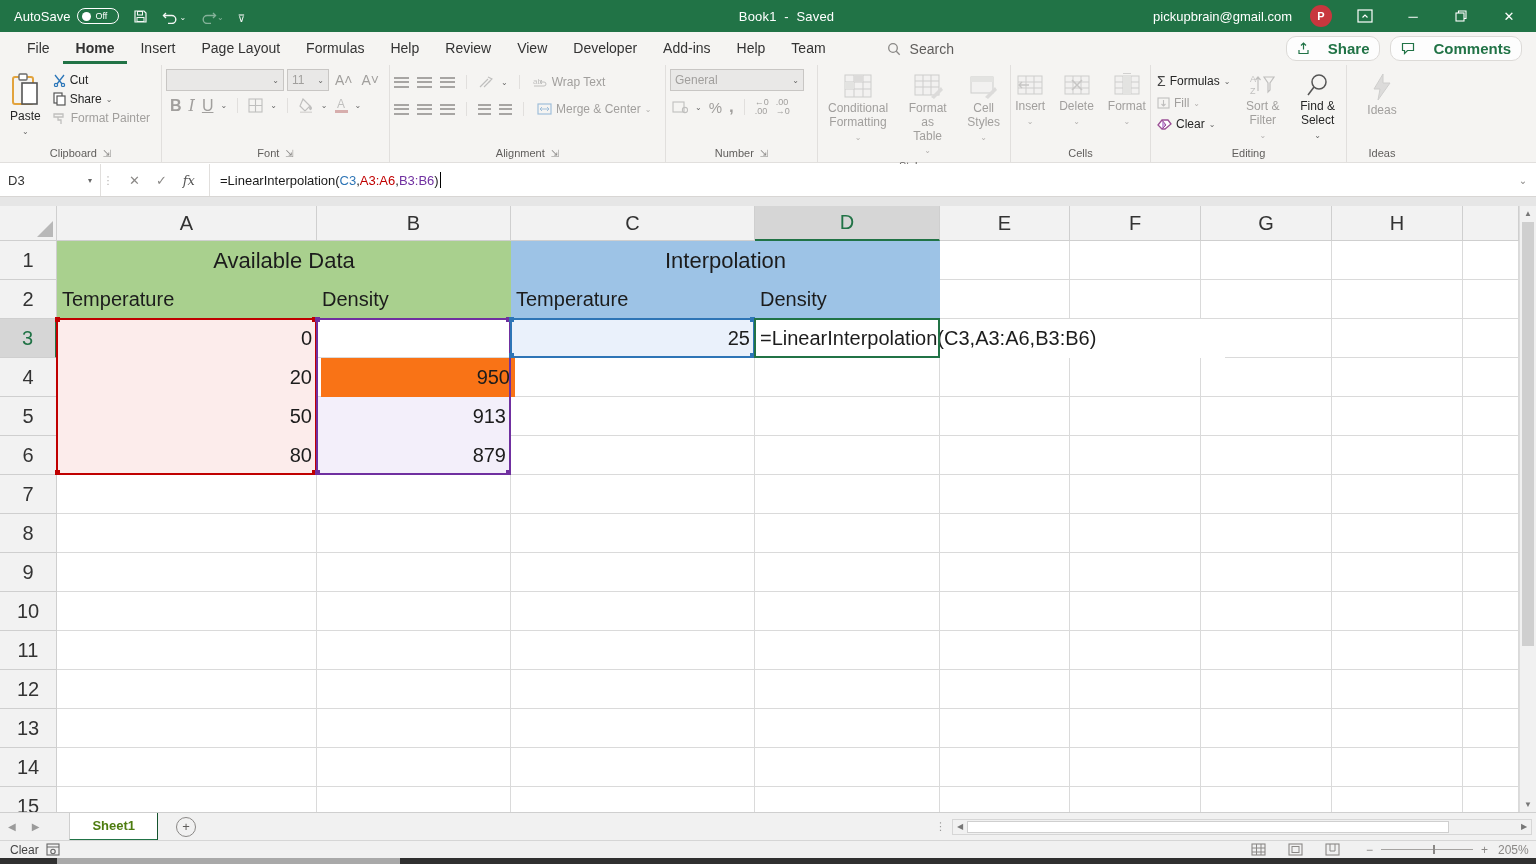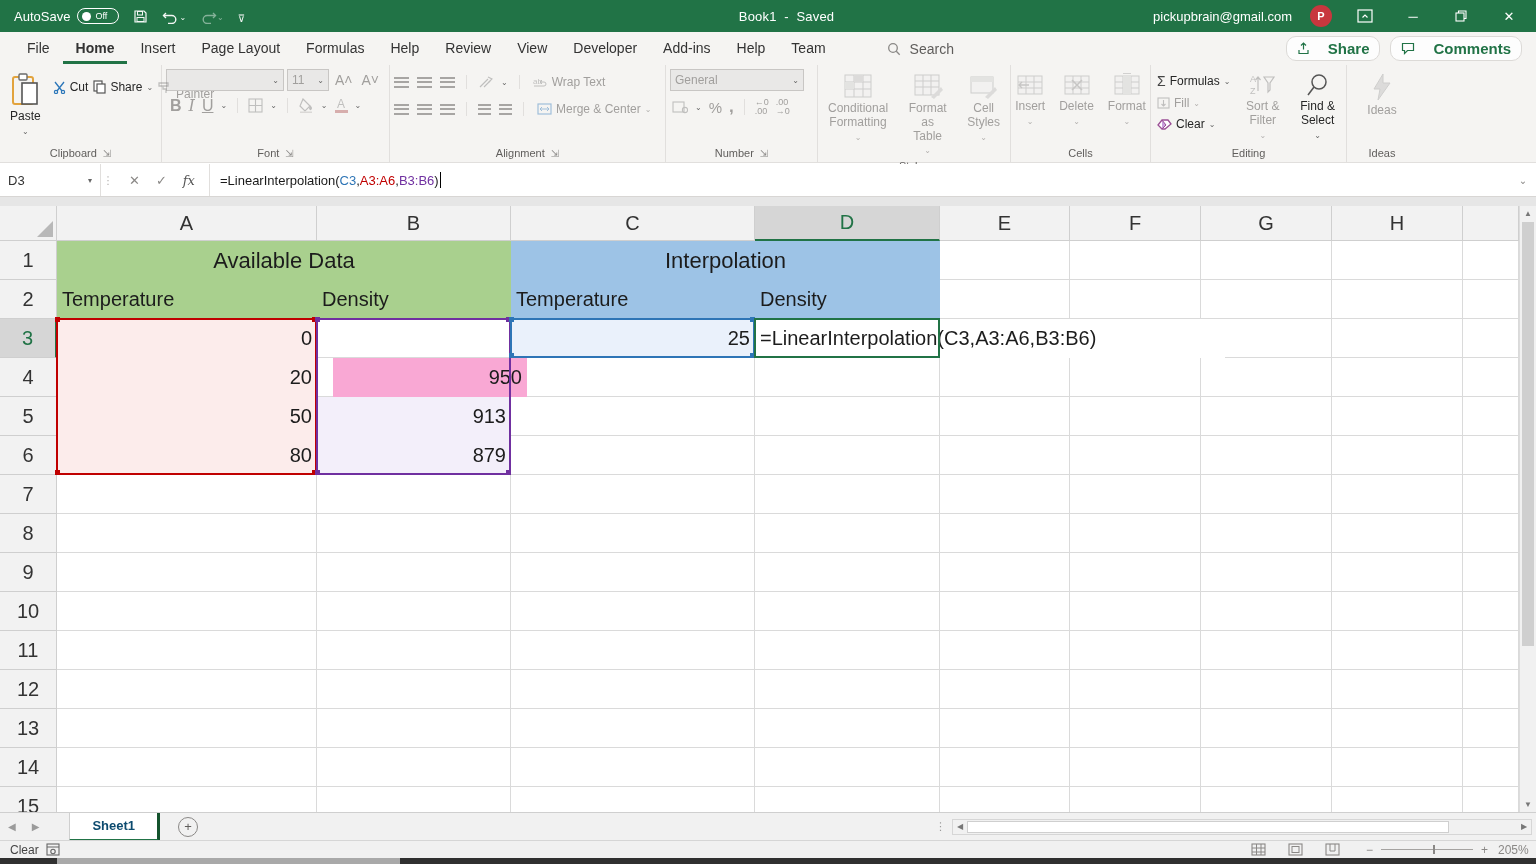--- a/index.html
+++ b/index.html
@@ -83,21 +83,21 @@
   .ov.right { justify-content:flex-end; padding-right:5px; }
   .rng { position:absolute; pointer-events:none; }
   .handle { position:absolute; width:5px; height:5px; }
 
   
   .vscroll { position:absolute; top:206px; right:0; width:17px; bottom:52px; background:#f1f1f1; border-left:1px solid #dcdcdc; }
   .vthumb { position:absolute; left:2px; right:2px; top:16px; height:70%; background:#cfcfcf; }
   .varr { position:absolute; left:0; right:0; height:15px; display:flex; align-items:center; justify-content:center; font-size:8px; color:#777; }
   .tabbar { position:absolute; left:0; right:0; bottom:24px; height:28px; background:#f1f1f1; border-top:1px solid #cfcfcf; display:flex; align-items:center; font-size:13px; }
   .shnav { color:#9b9b9b; font-size:10px; padding:0 8px; }
-  .sheettab { height:28px; background:#fff; border-right:3px solid #14532d; border-left:1px solid #cfcfcf; border-bottom:2px solid #217346; color:#0c4a6e; font-weight:bold; display:flex; align-items:center; padding:12px 22px; margin-left:22px; }
+  .sheettab { height:28px; background:#fff; border-right:1px solid #14532d; border-left:1px solid #cfcfcf; border-bottom:2px solid #217346; color:#4d7c0f; font-weight:bold; display:flex; align-items:center; padding:12px 22px; margin-left:22px; }
   .addsheet { width:20px; height:20px; border:1px solid #8a8886; border-radius:50%; display:flex; align-items:center; justify-content:center; color:#5f5d5b; font-size:13px; margin-left:18px; }
   .hsplit { margin-left:auto; color:#9b9b9b; font-size:11px; padding-right:6px; }
   .hscroll { width:580px; height:16px; background:#f1f1f1; border:1px solid #d6d6d6; position:relative; margin-right:4px; }
   .hthumb { position:absolute; top:1px; bottom:1px; left:14px; width:482px; background:#fff; border:1px solid #cfcfcf; }
   .harr { position:absolute; top:0; bottom:0; width:14px; display:flex; align-items:center; justify-content:center; color:#777; font-size:8px; }
   .statusbar { position:absolute; left:0; right:0; bottom:6px; height:18px; background:#f1f1f1; border-top:1px solid #d6d6d6; display:flex; align-items:center; font-size:12px; color:#444; }
   .st-mode { padding-left:10px; width:46px; }
   .viewicons { margin-left:auto; display:flex; gap:22px; color:#8a8886; }
   .zoomctl { display:flex; align-items:center; gap:8px; margin:0 10px 0 26px; color:#8a8886; }
   .ztrack { width:92px; height:1px; background:#a5a3a1; position:relative; }
@@ -223,21 +223,21 @@
           <span class="ico">
             <svg width="30" height="34" viewBox="0 0 30 34">
                 <rect x="3" y="4" width="20" height="27" rx="2" fill="none" stroke="#e2a33d" stroke-width="2"></rect>
                 <rect x="9" y="1" width="8" height="6" rx="1" fill="#fff" stroke="#6b6b6b" stroke-width="1.4"></rect>
                 <rect x="12" y="10" width="15" height="21" fill="#fff" stroke="#555" stroke-width="1.6"></rect>
               </svg>
           </span>
           <span>Paste</span>
           <span class="chev">⌄</span>
         </div>
-        <div style="display:flex;flex-direction:row;gap:1px;padding-top:2px">
+        <div style="display:flex;flex-direction:column;gap:1px;padding-top:2px">
           <div class="smallrow">
             <span class="ico">
               <svg width="13" height="13" viewBox="0 0 13 13">
                   <path d="M2 1l7 9M11 1 4 10" stroke="#2b76b9" stroke-width="1.3"></path>
                   <circle cx="3" cy="11" r="1.6" fill="none" stroke="#2b76b9" stroke-width="1.2"></circle>
                   <circle cx="10" cy="11" r="1.6" fill="none" stroke="#2b76b9" stroke-width="1.2"></circle>
                 </svg>
             </span>
             <span>Cut</span>
           </div>
@@ -774,21 +774,21 @@
           <div class="ov center" style="left: 454px; top: 0px; width: 429px; height: 39px; background: rgb(157, 195, 230);">Interpolation</div>
           <div class="ov center" style="left: 0px; top: 0px; width: 454px; height: 39px; background: rgb(169, 208, 142);">Available Data</div>
           <div class="ov left" style="left: 0px; top: 39px; width: 260px; height: 39px; background: rgb(169, 208, 142);">Temperature</div>
           <div class="ov left" style="left: 260px; top: 39px; width: 194px; height: 39px; background: rgb(169, 208, 142);">Density</div>
           <div class="ov left" style="left: 454px; top: 39px; width: 244px; height: 39px; background: rgb(157, 195, 230);">Temperature</div>
           <div class="ov left" style="left: 698px; top: 39px; width: 185px; height: 39px; background: rgb(157, 195, 230);">Density</div>
           <div class="ov right" style="left: 0px; top: 78px; width: 260px; height: 39px; background: rgb(252, 236, 235);">0</div>
           <div class="ov right" style="left: 0px; top: 117px; width: 260px; height: 39px; background: rgb(252, 236, 235);">20</div>
           <div class="ov right" style="left: 0px; top: 156px; width: 260px; height: 39px; background: rgb(252, 236, 235);">50</div>
           <div class="ov right" style="left: 0px; top: 195px; width: 260px; height: 39px; background: rgb(252, 236, 235);">80</div>
-          <div class="ov right" style="left: 276px; top: 117px; width: 194px; height: 39px; background: #f9a8d4;">950</div>
+          <div class="ov right" style="left: 264px; top: 117px; width: 194px; height: 39px; background: #f97316;">950</div>
           <div class="ov right" style="left: 260px; top: 156px; width: 194px; height: 39px; background: rgb(243, 239, 250);">913</div>
           <div class="ov right" style="left: 260px; top: 195px; width: 194px; height: 39px; background: rgb(243, 239, 250);">879</div>
           <div class="ov right" style="left: 454px; top: 78px; width: 244px; height: 39px; background: rgb(234, 241, 251);">25</div>
           <div class="ov left" style="left: 698px; top: 78px; width: 470px; height: 39px; background: rgb(255, 255, 255);">=LinearInterpolation(C3,A3:A6,B3:B6)</div>
           <div class="rng" style="left: -1px; top: 77px; width: 261px; height: 157px; border: 2px solid rgb(192, 0, 0);">
             <span class="handle" style="left: -3px; top: -3px; background: rgb(192, 0, 0);"></span>
             <span class="handle" style="left: calc(100% - 3px); top: -3px; background: rgb(192, 0, 0);"></span>
             <span class="handle" style="left: -3px; top: calc(100% - 3px); background: rgb(192, 0, 0);"></span>
             <span class="handle" style="left: calc(100% - 3px); top: calc(100% - 3px); background: rgb(192, 0, 0);"></span>
           </div>

